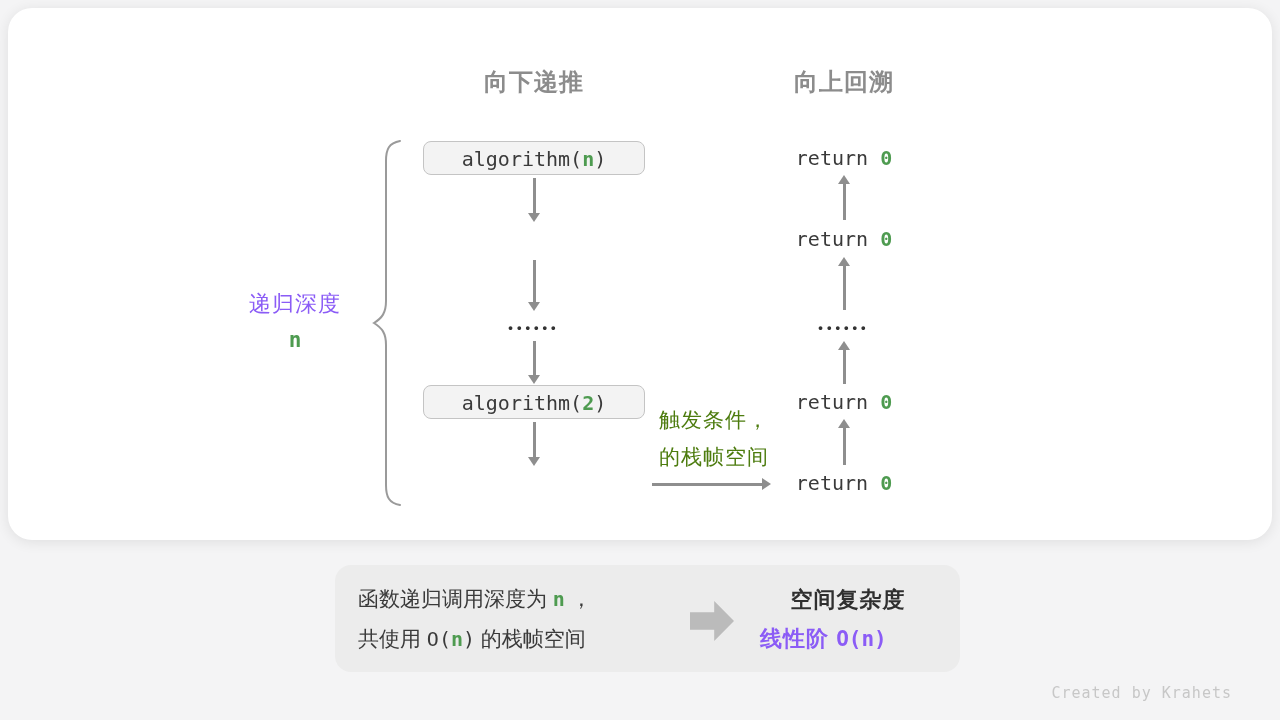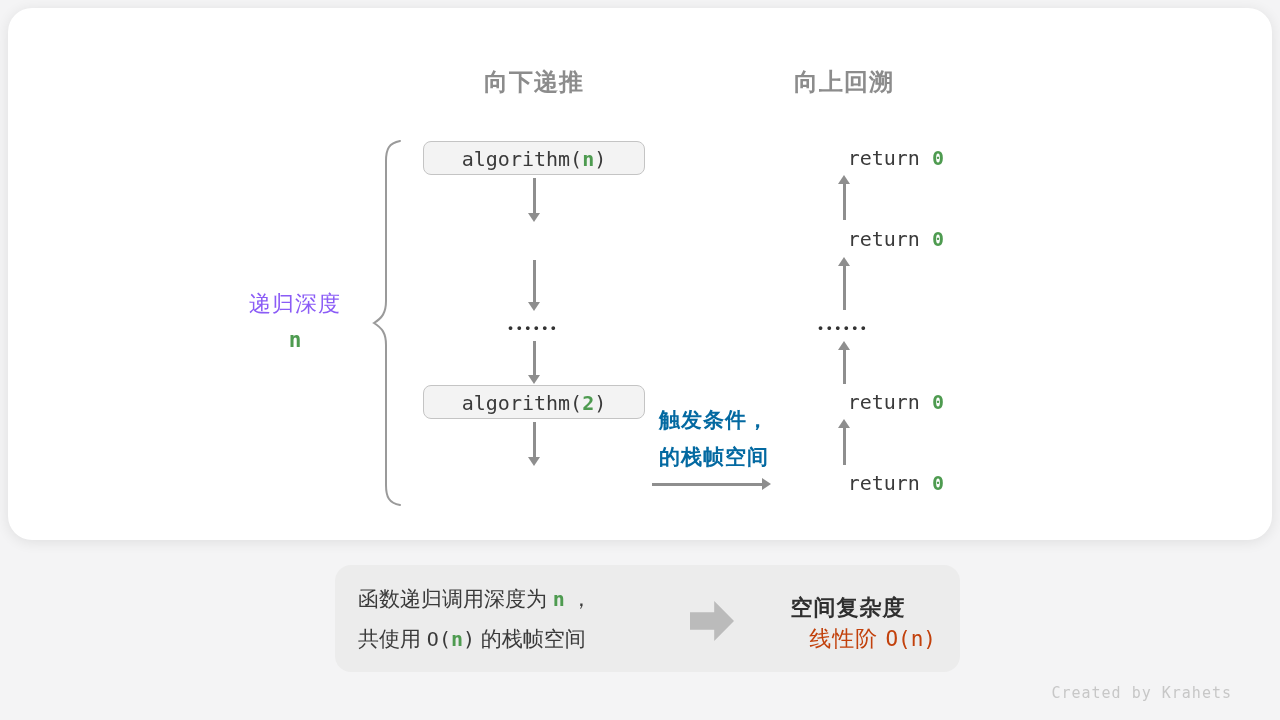--- a/index.html
+++ b/index.html
@@ -20,21 +20,21 @@
     text-align:center;width:222px;letter-spacing:1px;
   }
   .mono{font-family:"DejaVu Sans Mono","Liberation Mono",monospace;}
   .code{font-size:20px;color:#3a3a3a;white-space:pre;}
   .arg{color:#4e9b50;font-weight:bold;}
   .frame-box{
     width:222px;height:34px;line-height:34px;text-align:center;
     background:#f3f3f3;border:1.5px solid #c4c4c4;border-radius:8px;
     box-sizing:border-box;
   }
-  .return-line{width:200px;height:28px;line-height:28px;text-align:right;}
+  .return-line{width:200px;height:28px;line-height:28px;text-align:center;}
   .dots{
     width:120px;text-align:center;font-size:13px;letter-spacing:4px;
     color:#333333;font-weight:bold;white-space:pre;
   }
   .arrow{position:absolute;width:12px;}
   .arrow .shaft{position:absolute;left:4.5px;width:3px;background:#8e8e8e;}
   .arrow.down .shaft{top:0;bottom:8px;}
   .arrow.down .head{
     position:absolute;bottom:0;left:0;width:0;height:0;
     border-left:6px solid transparent;border-right:6px solid transparent;
@@ -48,35 +48,35 @@
   }
   .harrow{position:absolute;height:14px;}
   .harrow .shaft{position:absolute;top:5.5px;height:3px;left:0;right:8px;background:#8e8e8e;}
   .harrow .head{
     position:absolute;right:0;top:1px;width:0;height:0;
     border-top:6px solid transparent;border-bottom:6px solid transparent;
     border-left:9px solid #8e8e8e;
   }
   .depth-label{width:130px;text-align:center;font-size:22px;color:#8b5cf6;letter-spacing:1px;}
   .depth-value{width:130px;text-align:center;font-size:21px;font-weight:bold;color:#4e9b50;}
-  .note-line{font-size:21px;font-weight:bold;color:#0369a1;letter-spacing:1px;}
+  .note-line{font-size:21px;font-weight:normal;color:#4d7c0f;letter-spacing:1px;}
   .summary-box{
     left:327px;top:557px;width:625px;height:107px;
     background:#ececec;border-radius:16px;
   }
   .summary-left{left:350px;top:571px;font-size:21px;color:#3a3a3a;line-height:40px;}
   .summary-left .code{font-size:20px;}
   .block-arrow{
     left:682px;top:593px;width:44px;height:40px;background:#bbbbbb;
     clip-path:polygon(0% 28%,55% 28%,55% 0%,100% 50%,55% 100%,55% 72%,0% 72%);
   }
   .summary-title{left:752px;top:577px;width:176px;text-align:center;
     font-size:22px;font-weight:bold;color:#2f2f2f;letter-spacing:1px;}
-  .summary-result{left:752px;top:616px;width:176px;text-align:right;
-    font-size:22px;font-weight:normal;color:#c2410c;letter-spacing:1px;white-space:pre;}
+  .summary-result{left:752px;top:616px;width:176px;text-align:left;
+    font-size:22px;font-weight:bold;color:#8b5cf6;letter-spacing:1px;white-space:pre;}
   .summary-result .mono{font-size:21px;letter-spacing:0;}
   .credit{right:40px;top:676px;font-size:15px;color:#c7c7c7;
     font-family:"DejaVu Sans Mono","Liberation Mono",monospace;letter-spacing:1px;}
   svg.brace{position:absolute;left:360px;top:130px;}
 </style>
 </head>
 <body>
 
 <div class="card">
 
@@ -151,19 +151,19 @@
       <div class="shaft"></div>
       <div class="head"></div>
     </div>
 
   <div class="abs summary-box">
     <div class="abs summary-left" style="position:absolute;left:23px;top:14px;">
       <div><span style="white-space:pre;">函数递归调用深度为 </span><span class="mono code arg">n</span><span style="white-space:pre;"> ，</span></div>
       <div><span style="white-space:pre;">共使用 </span><span class="mono code">O(</span><span class="mono code arg">n</span><span class="mono code">)</span><span style="white-space:pre;"> 的栈帧空间</span></div>
     </div>
     <div class="block-arrow" style="position:absolute;left:355px;top:36px;"></div>
-    <div class="summary-title" style="position:absolute;left:425px;top:20px;margin-top:8px;">空间复杂度</div>
+    <div class="summary-title" style="position:absolute;left:425px;top:20px;">空间复杂度</div>
     <div class="summary-result" style="position:absolute;left:425px;top:59px;"><span>线性阶 </span><span class="mono">O(n)</span></div>
   </div>
 
   <div class="abs credit">Created by Krahets</div>
 
 </div>
 
 </body></html>

